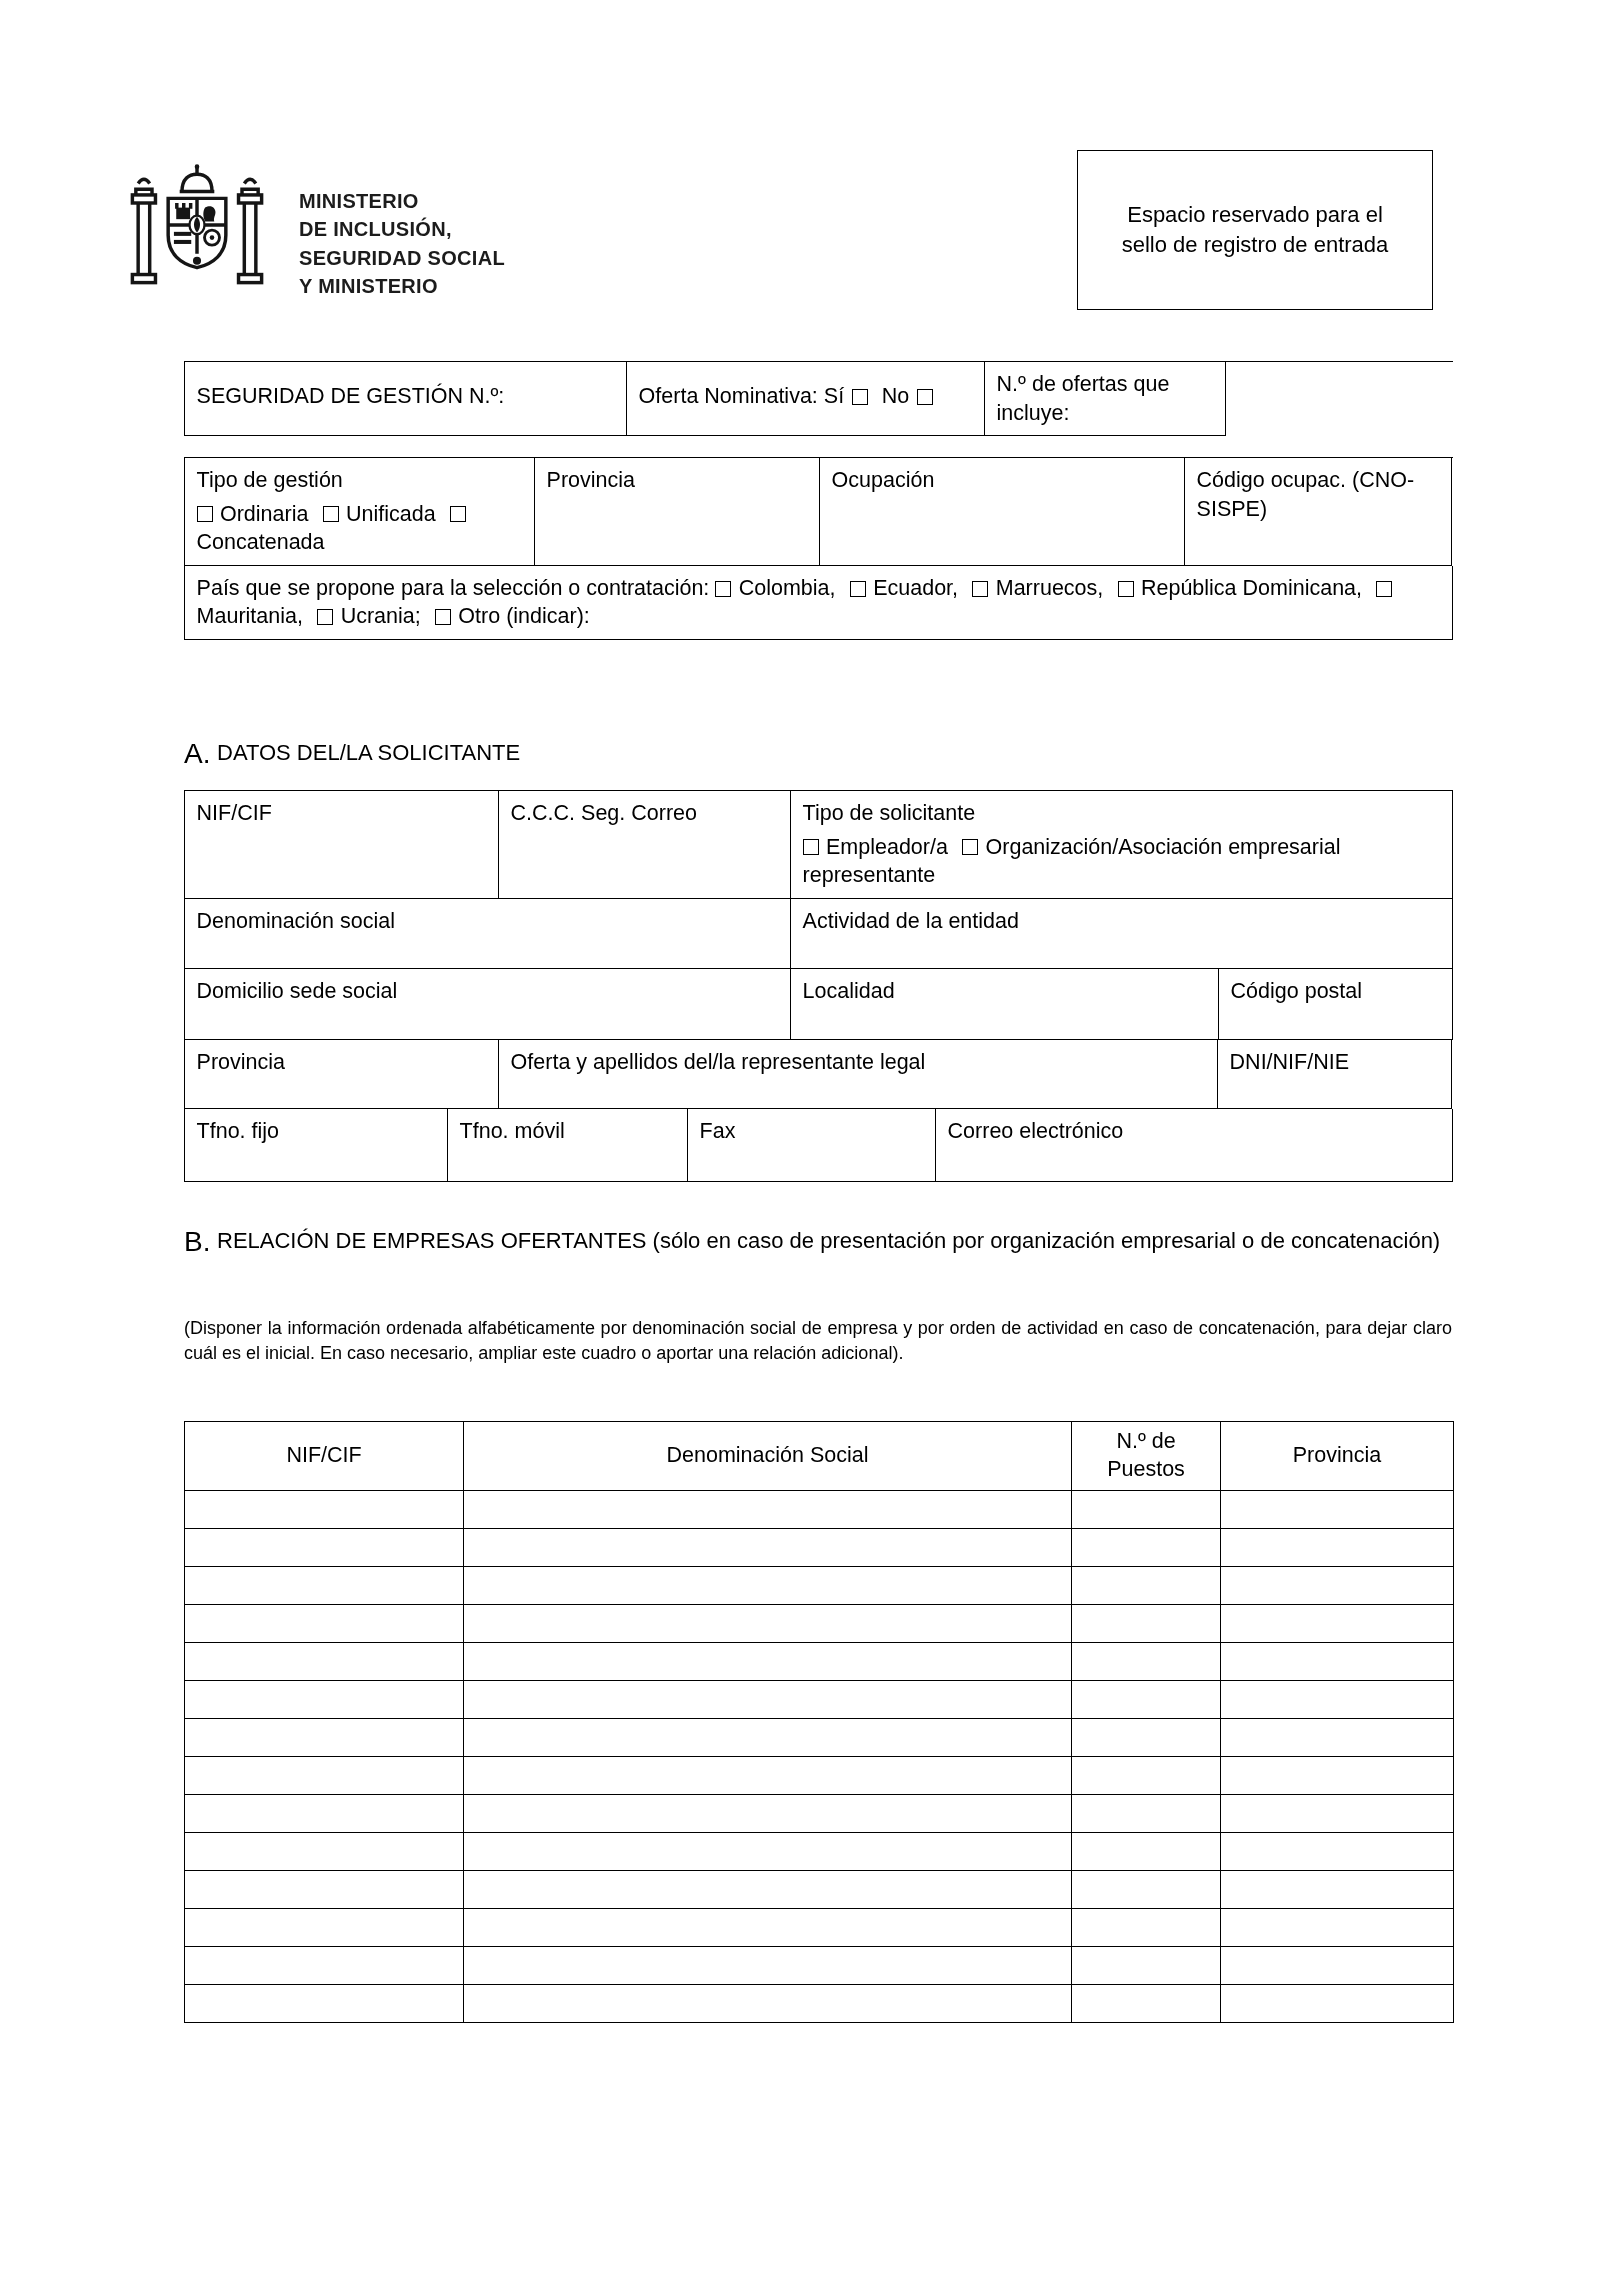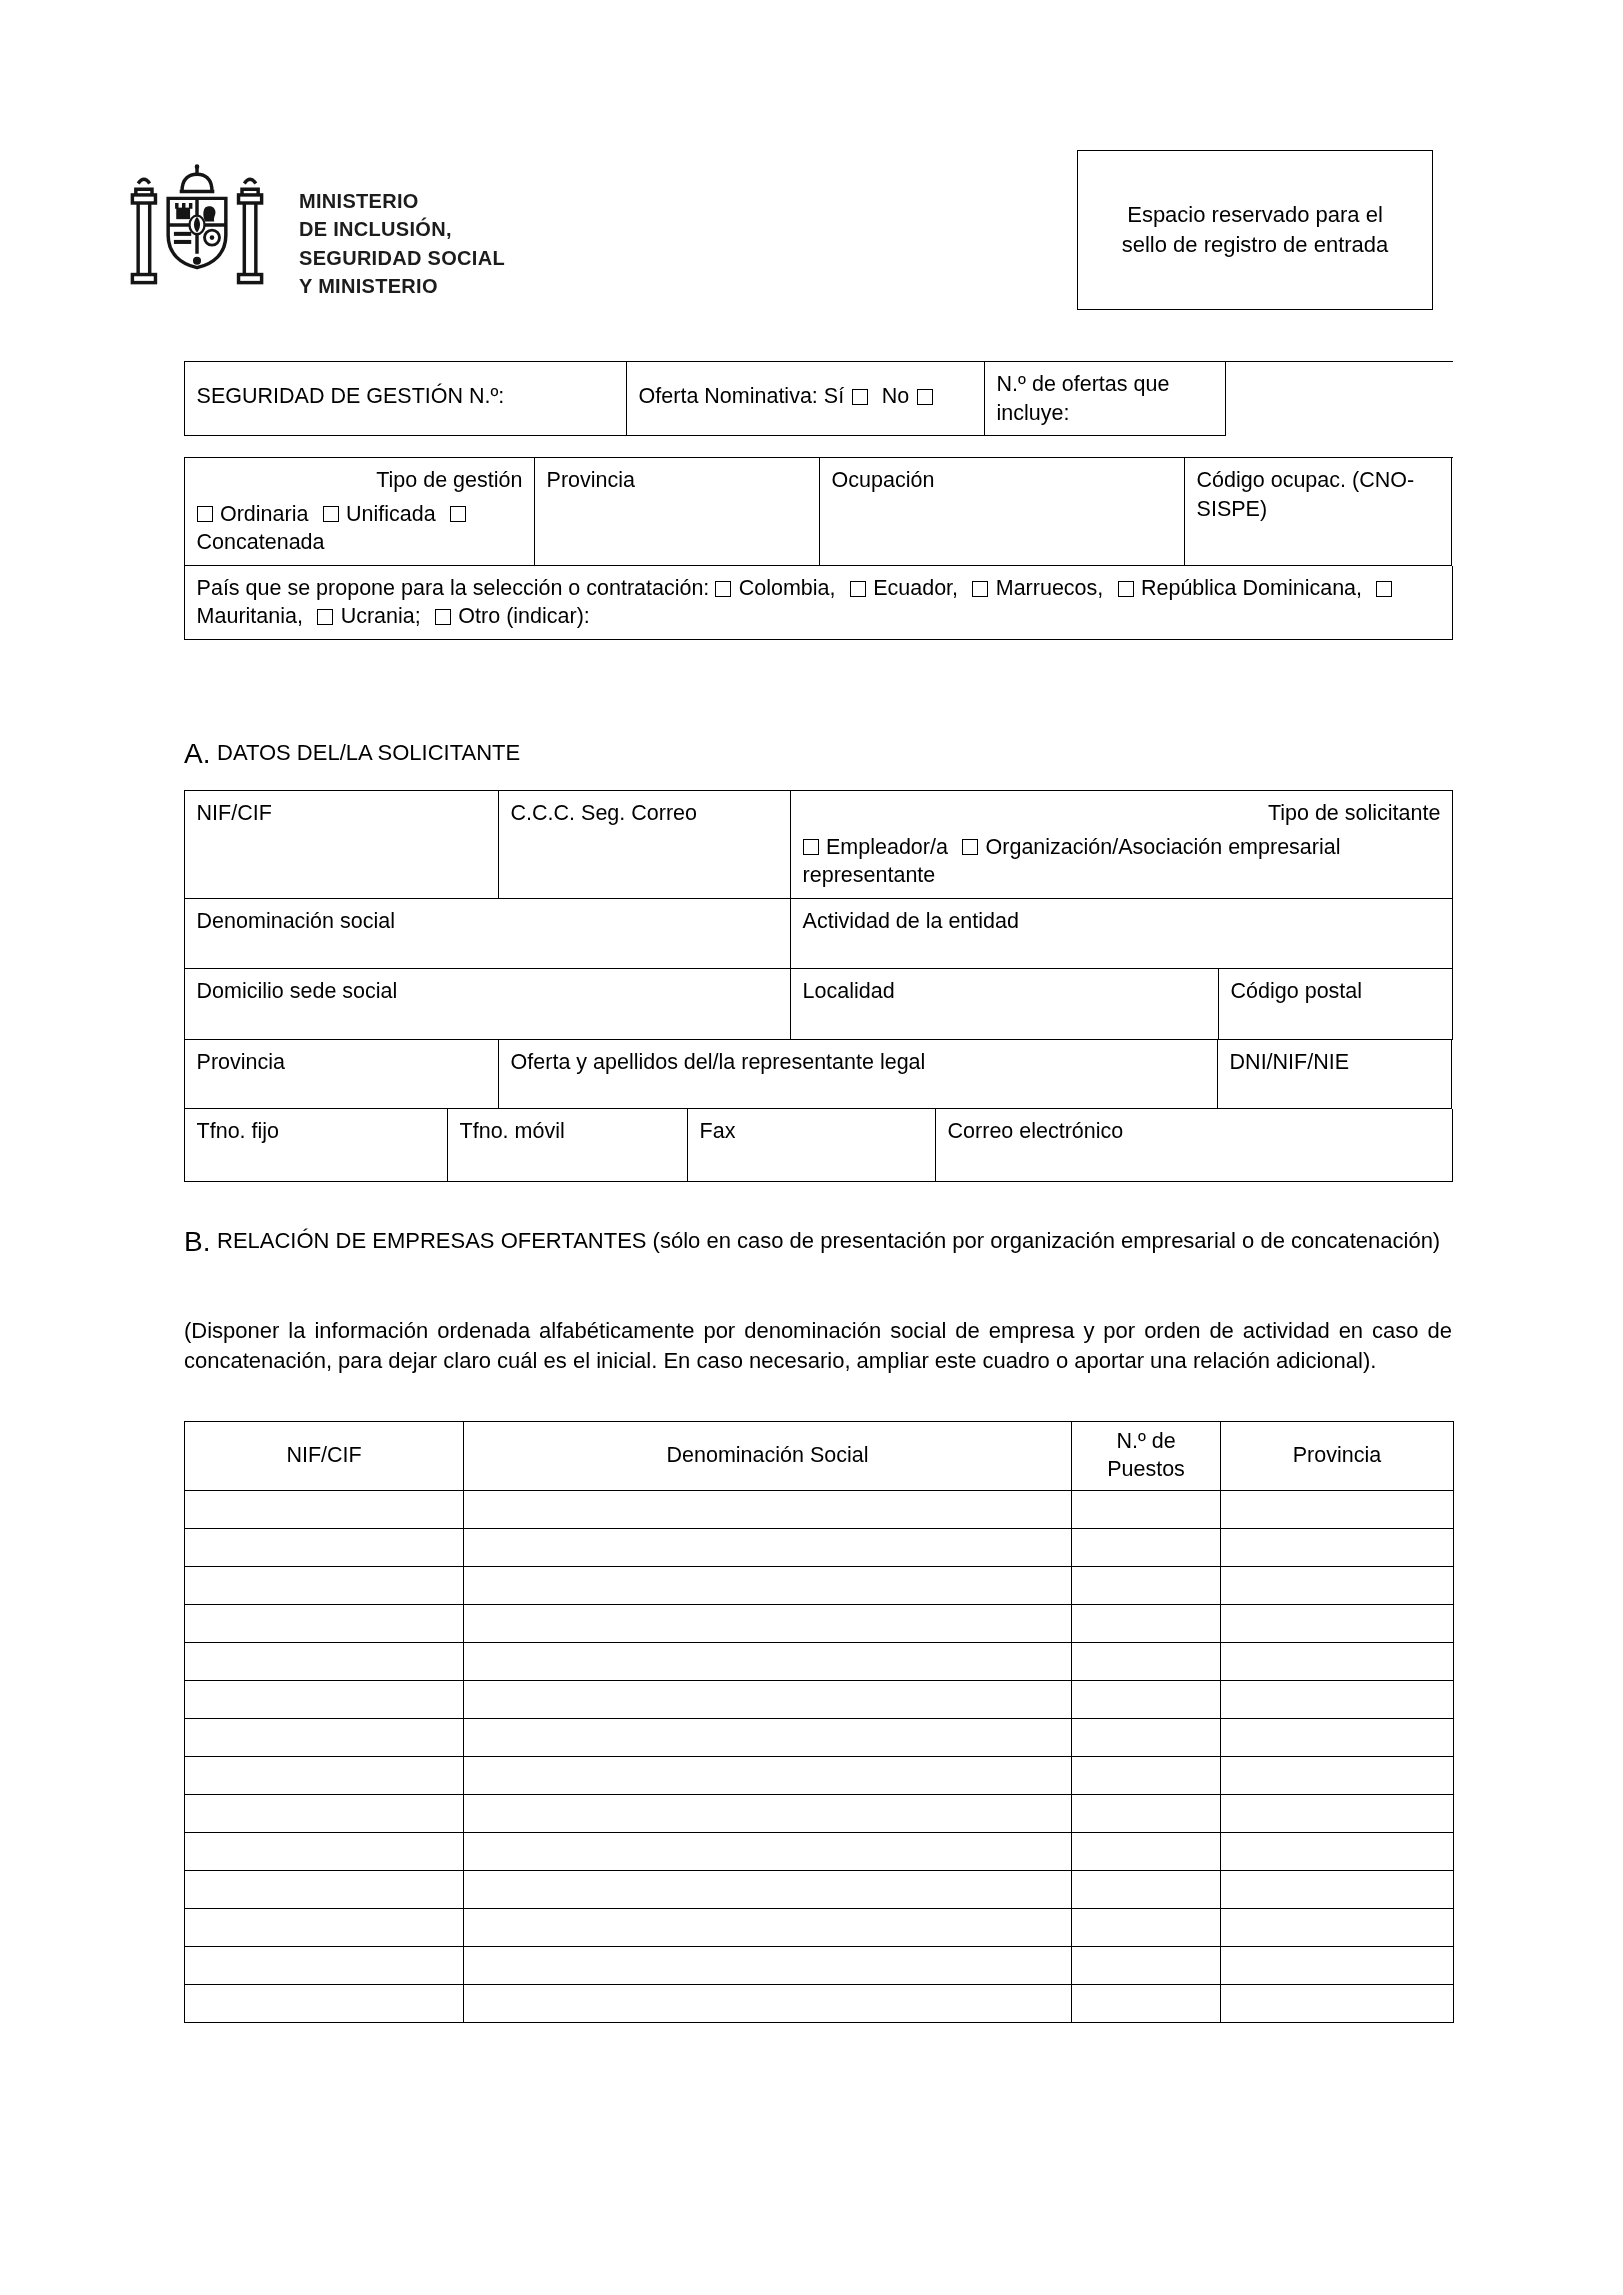--- a/index.html
+++ b/index.html
@@ -33,30 +33,30 @@
   .t2 { left:184px; top:457px; }
 
   .tA { left:184px; top:790px; }
 
   
   .cb { display:inline-block; width:14px; height:14px; border:1.7px solid #000;
         vertical-align:-1.7px; margin-right:7.4px; }
   .cb.after { margin-right:0; margin-left:7.4px; }
   .opt { margin-right:8.3px; }
 
-  .lbl-block { display:block; margin-bottom:5px;text-align:right; }
+  .lbl-block { display:block; margin-bottom:5px; }
 
   
   .section-heading { left:184px; width:1268px; position:absolute; font-size:22px; line-height:1.4;
                      padding-left:33px; box-sizing:border-box; text-align:justify; }
   .section-letter { position:absolute; left:0; top:-4.1px; font-size:28px; }
   .secA { top:738px; }
   .secB { top:1226px; }
 
-  .note { left:184px; top:1316px; width:1268px; font-size:22px; line-height:1.38; text-align:justify; }
+  .note { left:184px; top:1316px; width:1268px; font-size:18px; line-height:1.38; text-align:justify; }
 
   
   .tblB { left:184px; top:1421px; }
   table.empresas { border-collapse:collapse; table-layout:fixed; width:1269px; }
   table.empresas th, table.empresas td { border:1.7px solid #000; font-weight:normal; font-size:21.5px; padding:3.3px 8.3px; box-sizing:border-box; }
   table.empresas th { height:69px; text-align:center; vertical-align:middle; line-height:1.3; }
   table.empresas td { height:38px; }
 </style>
 </head>
 <body>

